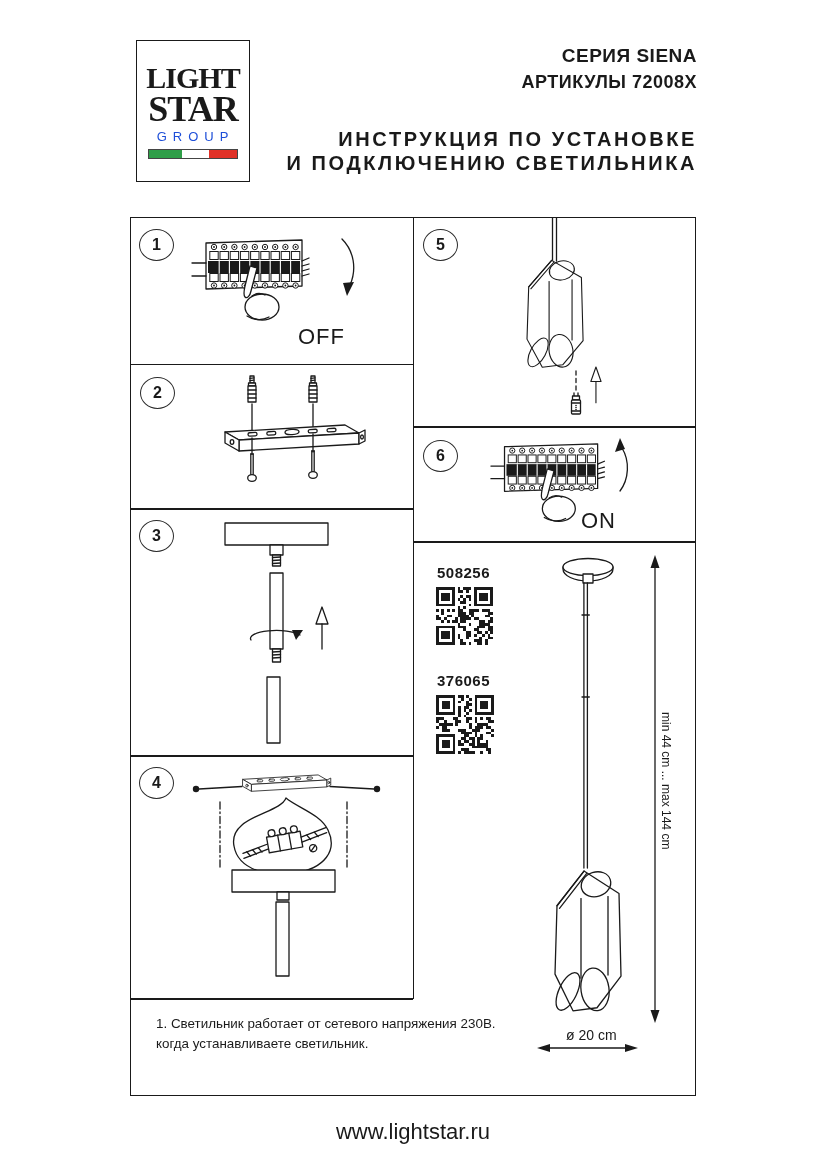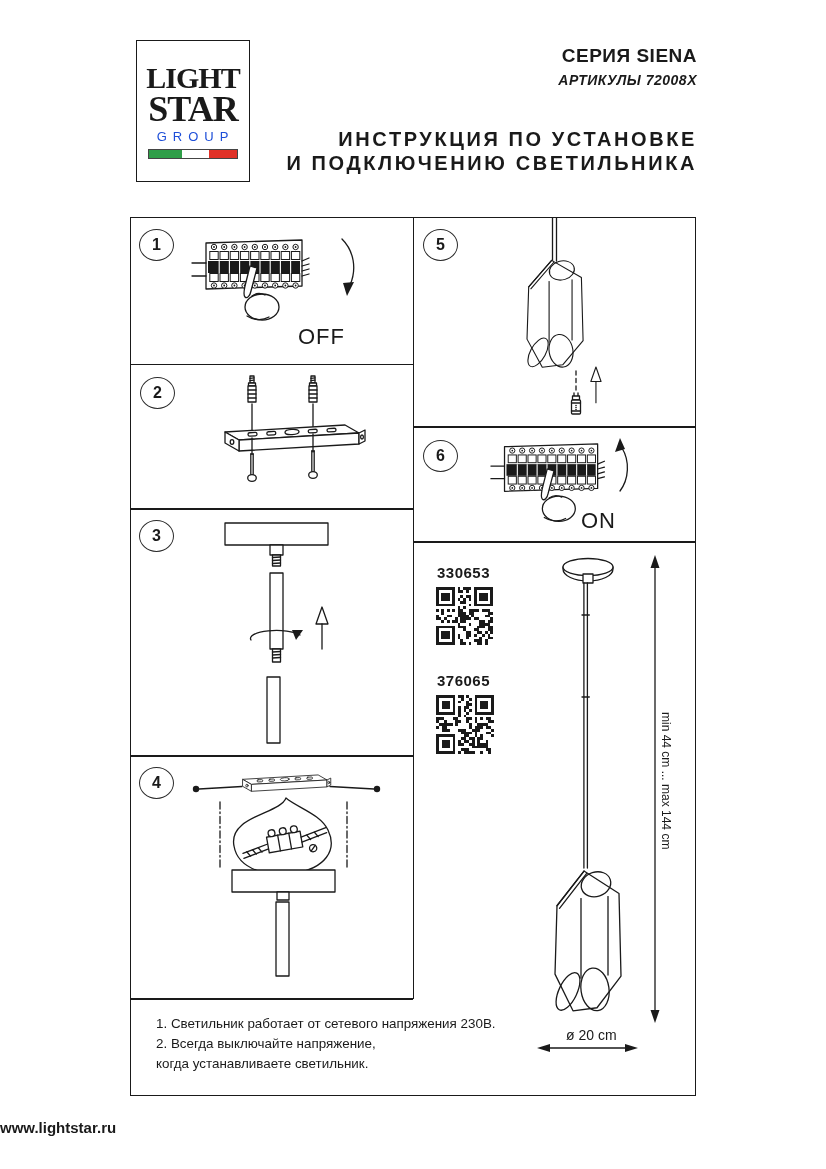--- a/index.html
+++ b/index.html
@@ -17,21 +17,21 @@
   }
   .logo-light{margin-top:22px;font-family:"Liberation Serif","DejaVu Serif",serif;
     font-weight:bold;font-size:30px;line-height:30px;letter-spacing:-1px;}
   .logo-star{font-family:"Liberation Serif","DejaVu Serif",serif;
     font-weight:bold;font-size:36px;line-height:33px;letter-spacing:-1px;}
   .logo-group{font-size:13px;letter-spacing:6px;margin-top:3px;margin-left:5px;color:#1d4ed8;}
   .logo-flag{margin:5px auto 0 auto;width:88px;height:8px;display:flex;border:0.5px solid #444;}
   .logo-flag span{display:block;height:100%;}
   .hdr{right:129px;text-align:right;font-weight:bold;}
   .hdr-series{top:45px;font-size:19px;letter-spacing:0.5px;}
-  .hdr-articles{top:72px;font-size:14px;letter-spacing:0.5px;font-style:italic;}
+  .hdr-articles{top:72px;font-size:18px;letter-spacing:0.5px;}
   .hdr-instr1{top:128px;font-size:20px;letter-spacing:2.6px;}
   .hdr-instr2{top:152px;font-size:20px;letter-spacing:2.6px;}
   
   .line{background:#1a1a1a;}
   .frame{left:130px;top:217px;width:564px;height:877px;border:1.5px solid #1a1a1a;background:transparent;}
   
   .badge{
     width:33px;height:30px;border:1.6px solid #2a2a2a;border-radius:50%;
     display:flex;align-items:center;justify-content:center;
     font-size:16px;font-weight:bold;background:#fff;
@@ -40,21 +40,21 @@
   svg.draw{position:absolute;pointer-events:none;}
   svg .s{fill:none;stroke:#1a1a1a;stroke-width:1.3;stroke-linecap:round;stroke-linejoin:round;}
   svg .sw{fill:#ffffff;stroke:#1a1a1a;stroke-width:1.3;stroke-linejoin:round;}
   svg .f{fill:#1a1a1a;stroke:none;}
   
   .cap{font-size:22px;letter-spacing:1px;}
   .qr-label{font-size:15px;font-weight:bold;letter-spacing:0.5px;}
   .dim-v{writing-mode:vertical-rl;font-size:12px;white-space:nowrap;}
   .dim-h{font-size:14px;}
   .notes{font-size:13.4px;line-height:20px;}
-  .site{left:0;top:1119px;width:826px;font-size:15px;font-weight:bold;}
+  .site{left:0;top:1119px;width:826px;text-align:center;font-size:22px;font-weight:normal;}
 </style>
 </head>
 <body>
 
 <svg aria-hidden="true" style="position:absolute;width:0;height:0;overflow:hidden">
   <defs>
     <g id="g-breaker">
       <path class="sw" d="M16,10 L112,7 L112,53 L16,56 Z"></path>
       <line class="s" x1="2" y1="30" x2="16" y2="30"></line>
       <line class="s" x1="2" y1="43" x2="16" y2="43"></line>
@@ -314,21 +314,21 @@
     <use href="#g-uparrow" transform="translate(177,150) scale(0.85)"></use>
   </svg>
 
   <svg class="draw" style="left:413px;top:427px" width="284" height="115" viewBox="0 0 284 115">
     <use href="#g-breaker" transform="translate(76,10) scale(0.97)"></use>
     <path class="s" d="M207,64 C216,52 217,34 209,21" stroke-width="1.6"></path>
     <polygon class="f" points="202,25 212,22 207,11"></polygon>
   </svg>
   <div class="abs cap" style="left:581px;top:508px">ON</div>
 
-  <div class="abs qr-label" style="left:437px;top:564px">330653</div>
+  <div class="abs qr-label" style="left:437px;top:564px">508256</div>
   <div class="abs" style="left:436px;top:587px;width:57px;height:58px"><svg viewBox="0 0 21 21" width="100%" height="100%" preserveAspectRatio="none" shape-rendering="crispEdges">
         <rect x="8" y="0" width="1" height="1" fill="#1a1a1a"></rect>
         <rect x="10" y="0" width="1" height="1" fill="#1a1a1a"></rect>
         <rect x="11" y="0" width="1" height="1" fill="#1a1a1a"></rect>
         <rect x="12" y="0" width="1" height="1" fill="#1a1a1a"></rect>
         <rect x="8" y="1" width="1" height="1" fill="#1a1a1a"></rect>
         <rect x="9" y="1" width="1" height="1" fill="#1a1a1a"></rect>
         <rect x="11" y="1" width="1" height="1" fill="#1a1a1a"></rect>
         <rect x="9" y="3" width="1" height="1" fill="#1a1a1a"></rect>
         <rect x="11" y="3" width="1" height="1" fill="#1a1a1a"></rect>
@@ -595,18 +595,17 @@
     <polygon class="f" points="242,481 237.5,468 246.5,468"></polygon>
     <line class="s" x1="131" y1="506" x2="218" y2="506"></line>
     <polygon class="f" points="124,506 137,502 137,510"></polygon>
     <polygon class="f" points="225,506 212,502 212,510"></polygon>
   </svg>
   <div class="abs dim-v" style="left:659px;top:712px">min 44 cm ... max 144 cm</div>
   <div class="abs dim-h" style="left:566px;top:1027px">ø 20 cm</div>
 
   <div class="abs notes" style="left:156px;top:1014px;width:360px">
     <div>1. Светильник работает от сетевого напряжения 230В.</div>
-    <div>2. Всегда выключайте напряжение,</div>
     <div>когда устанавливаете светильник.</div>
   </div>
 
   <div class="abs site">www.lightstar.ru</div>
 </div>
 
 </body></html>

